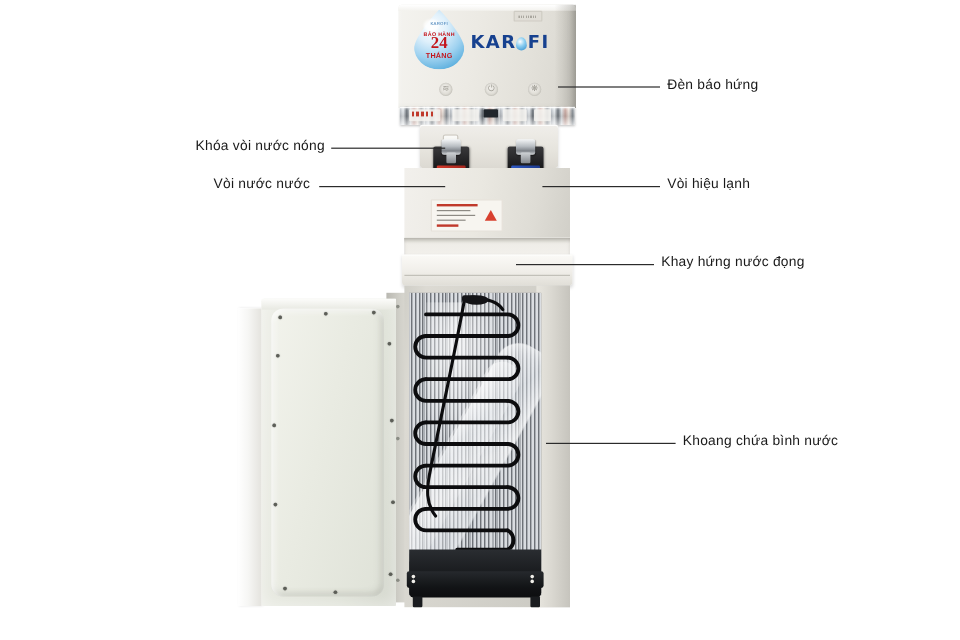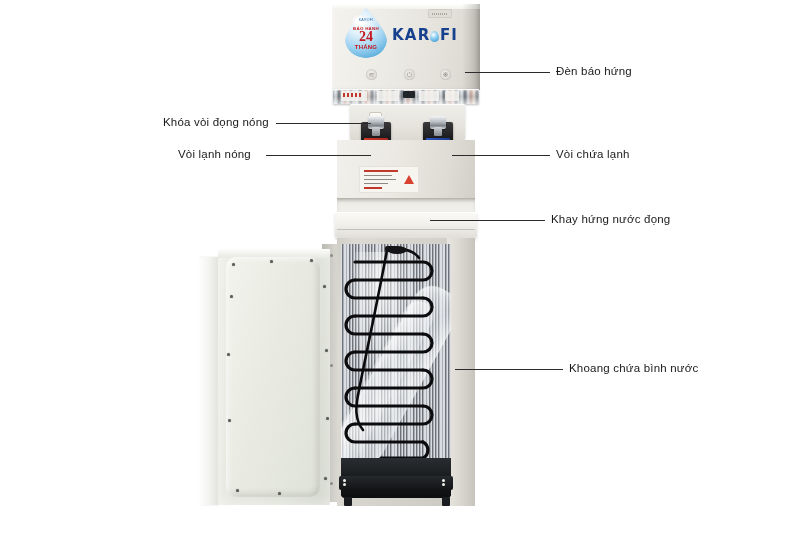--- a/index.html
+++ b/index.html
@@ -404,27 +404,27 @@
     <div class="foot" style="left:344px;top:497px"></div>
     <div class="foot" style="left:442px;top:497px"></div>
   </div>
 
   <div>
 
     <div class="leader" style="left:465px;top:72px;width:85px;"></div>
     <div class="callout" style="left:556px;top:65px;">Đèn báo hứng</div>
 
     <div class="leader" style="left:276px;top:123px;width:95px;"></div>
-    <div class="callout" style="left:163px;top:116px;">Khóa vòi đọng nóng</div>
+    <div class="callout" style="left:163px;top:116px;">Khóa vòi nước nóng</div>
 
     <div class="leader" style="left:266px;top:155px;width:105px;"></div>
-    <div class="callout" style="left:178px;top:148px;">Vòi lạnh nóng</div>
+    <div class="callout" style="left:178px;top:148px;">Vòi nước nước</div>
 
     <div class="leader" style="left:452px;top:155px;width:98px;"></div>
-    <div class="callout" style="left:556px;top:148px;">Vòi chứa lạnh</div>
+    <div class="callout" style="left:556px;top:148px;">Vòi hiệu lạnh</div>
 
     <div class="leader" style="left:430px;top:220px;width:115px;"></div>
     <div class="callout" style="left:551px;top:213px;">Khay hứng nước đọng</div>
 
     <div class="leader" style="left:455px;top:369px;width:108px;"></div>
     <div class="callout" style="left:569px;top:362px;">Khoang chứa bình nước</div>
   </div>
 
 </div>
 

